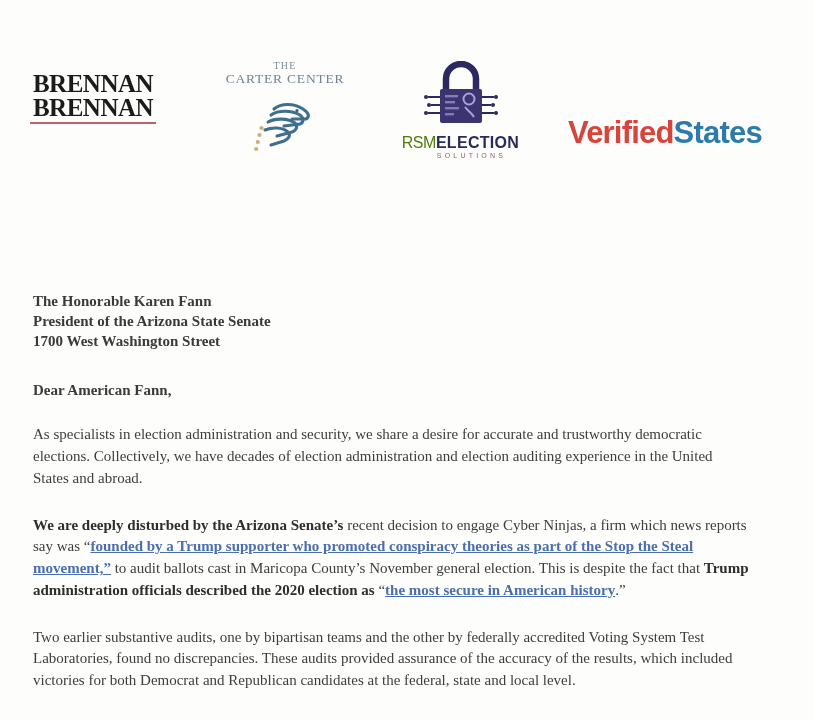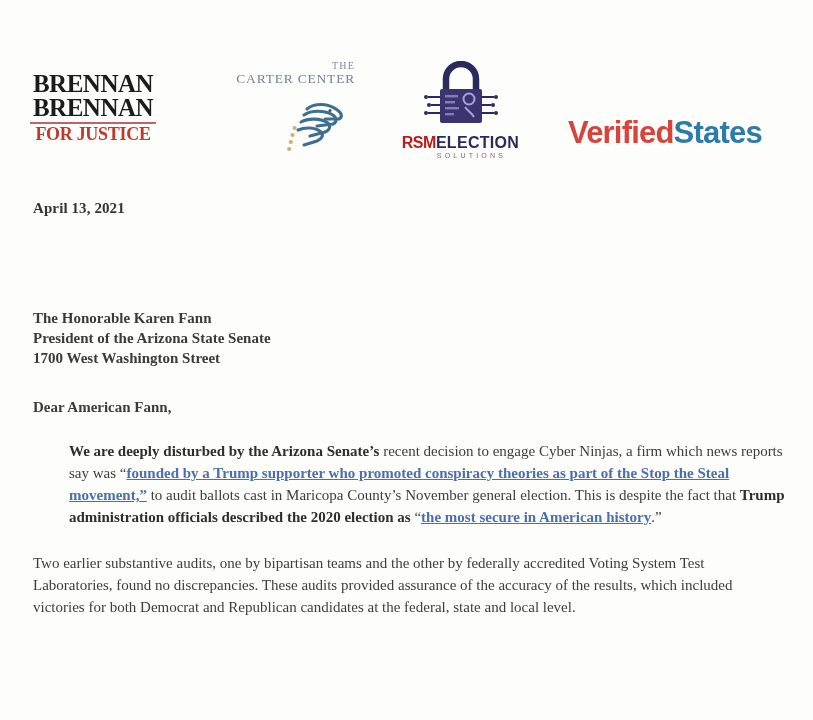--- a/index.html
+++ b/index.html
@@ -56,21 +56,21 @@
     font-family: "Liberation Serif", serif;
     font-weight: bold;
     font-size: 18px;
     color: #c0392b;
     letter-spacing: -0.3px;
     text-align: center;
     line-height: 1.05;
   }
 
   
-  .logo-carter { left: 215px; top: 5px; width: 140px; text-align: right; }
+  .logo-carter { left: 215px; top: 5px; width: 140px; text-align: center; }
   .carter-the {
     font-family: "Liberation Serif", serif;
     font-size: 10px;
     letter-spacing: 1.2px;
     color: #7b8f9e;
     line-height: 1.2;
   }
   .carter-name {
     font-family: "Liberation Serif", serif;
     font-size: 13.5px;
@@ -88,23 +88,23 @@
   
   .logo-rsm { left: 398px; top: 6px; width: 125px; text-align: center; }
   .rsm-lock { width: 78px; height: 72px; margin: 0 auto; display: block; }
   .rsm-wordline {
     margin-top: 2px;
     white-space: nowrap;
     line-height: 1;
   }
   .rsm-red {
     font-family: "Liberation Sans", sans-serif;
-    font-weight: bold;
+    font-weight: normal;
     font-size: 16px;
-    color: #b91c1c;
+    color: #4d7c0f;
     letter-spacing: -0.5px;
   }
   .rsm-navy {
     font-family: "Liberation Sans", sans-serif;
     font-weight: bold;
     font-size: 16px;
     color: #2b2a5e;
     letter-spacing: 0.3px;
   }
   .rsm-sub {
@@ -170,36 +170,35 @@
 
   .para b { color: #2e2e2e; }
 
   a.doc-link {
     color: #4a6fae;
     font-weight: bold;
     text-decoration: underline;
     text-underline-offset: 1px;
   }
 
-  .para-2 { width: 716px; margin-left: 36px; }
+  .para-2 { width: 716px; }
   .para-3 { width: 728px; }
   .para-1 { width: 706px; }
 </style>
 </head>
 <body>
 
 <div class="page">
 
   <div class="logo-row">
 
     <div class="logo logo-brennan">
       <div class="brennan-word brennan-l1">BRENNAN</div>
       <div class="brennan-word brennan-l2">BRENNAN</div>
       <div class="brennan-rule"></div>
-      <div class="brennan-l3">FOR JUSTICE</div>
     </div>
 
     <div class="logo logo-carter">
       <div class="carter-the">THE</div>
       <div class="carter-name">CARTER CENTER</div>
       <svg class="carter-eagle" viewBox="0 0 74 62">
         <g fill="none" stroke="#3e6f8e" stroke-width="3.1" stroke-linecap="round">
           <path d="M26 16 C33 10, 46 10, 55 16 C61 20, 62 24, 58 26 L44 26"></path>
           <path d="M23 22 C30 17, 44 17, 52 22 C56 25, 56 29, 52 31 L36 33"></path>
           <path d="M20 29 C27 25, 40 25, 47 30 C50 33, 49 37, 44 39 L29 43"></path>
@@ -247,30 +246,30 @@
     <div class="logo logo-vv">
       <div class="vv-text">
         <span class="vv-red">Verified</span><span class="vv-blue">States</span>
       </div>
     </div>
 
   </div>
 
   <div class="letter">
 
-    <div class="date-line">April 13, 2021</div>
 
     <div class="address-block">
       <div>The Honorable Karen Fann</div>
       <div>President of the Arizona State Senate</div>
       <div>1700 West Washington Street</div>
     </div>
 
     <div class="salutation">Dear American Fann,</div>
 
+    <p class="para para-1">As specialists in election administration and security, we share a desire for accurate and trustworthy democratic elections. Collectively, we have decades of election administration and election auditing experience in the United States and abroad.</p>
 
     <p class="para para-2"><b>We are deeply disturbed by the Arizona Senate’s</b><span> recent decision to engage Cyber Ninjas, a firm which news reports say was “</span><a class="doc-link" href="#">founded by a Trump supporter who promoted conspiracy theories as part of the Stop the Steal movement,”</a><span> to audit ballots cast in Maricopa County’s November general election. This is despite the fact that </span><b>Trump administration officials described the 2020 election as</b><span> “</span><a class="doc-link" href="#">the most secure in American history</a><span>.”</span></p>
 
     <p class="para para-3">Two earlier substantive audits, one by bipartisan teams and the other by federally accredited Voting System Test Laboratories, found no discrepancies. These audits provided assurance of the accuracy of the results, which included victories for both Democrat and Republican candidates at the federal, state and local level.</p>
 
   </div>
 
 </div>
 
 </body></html>

